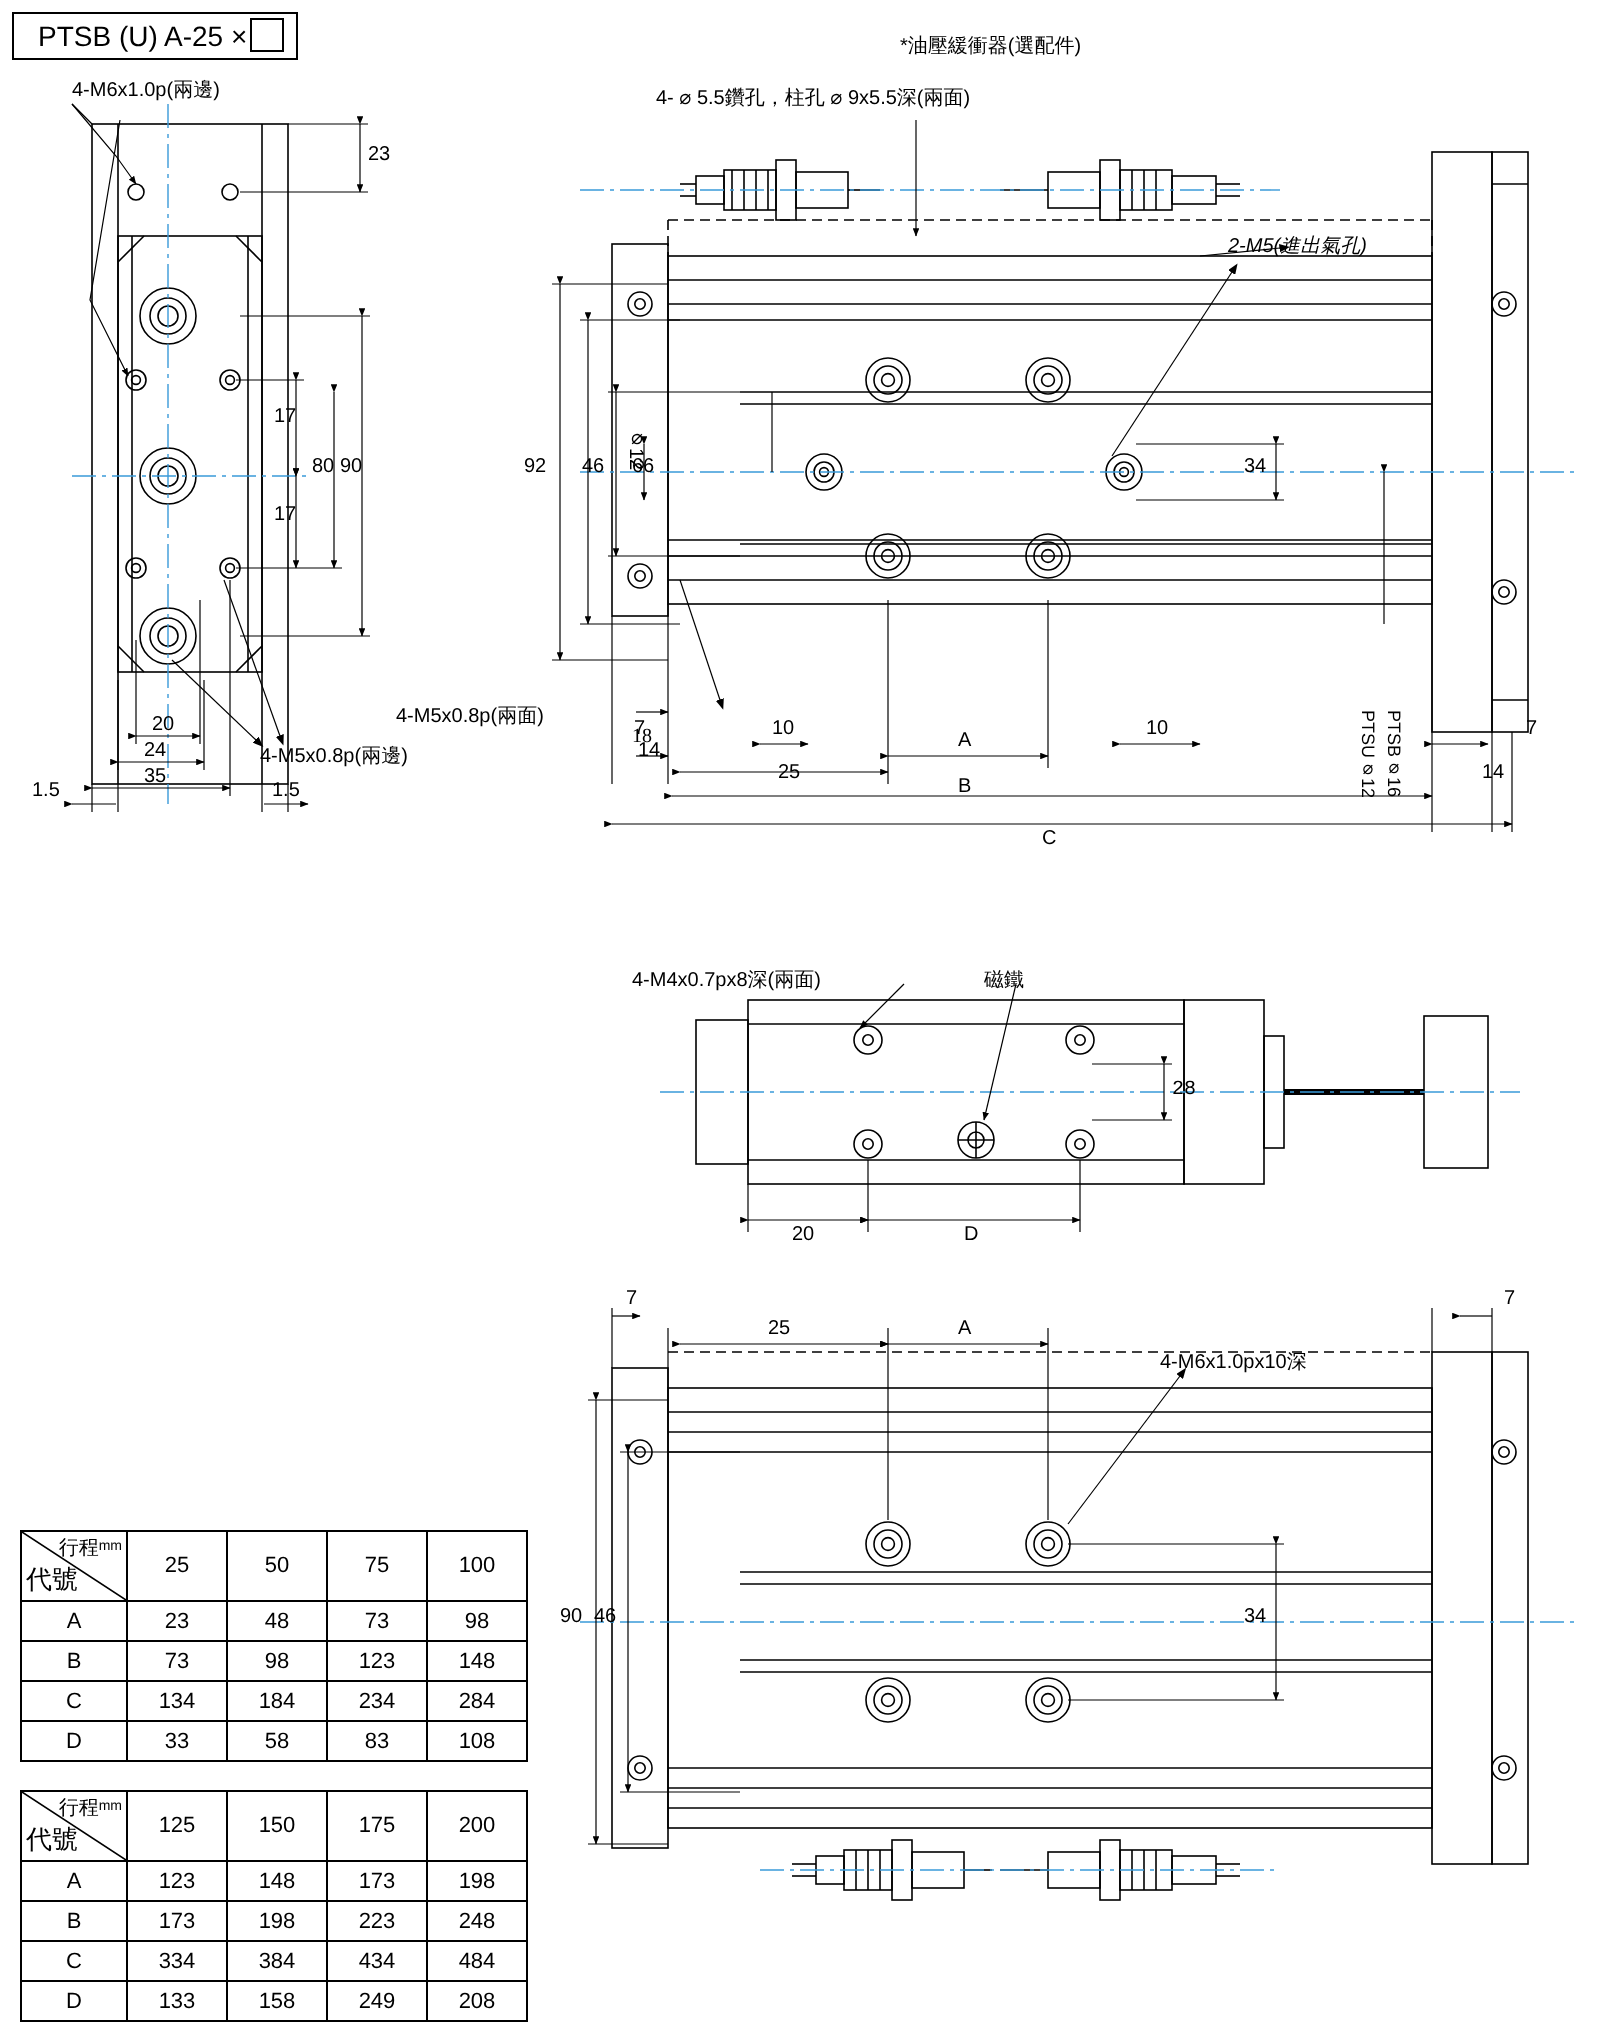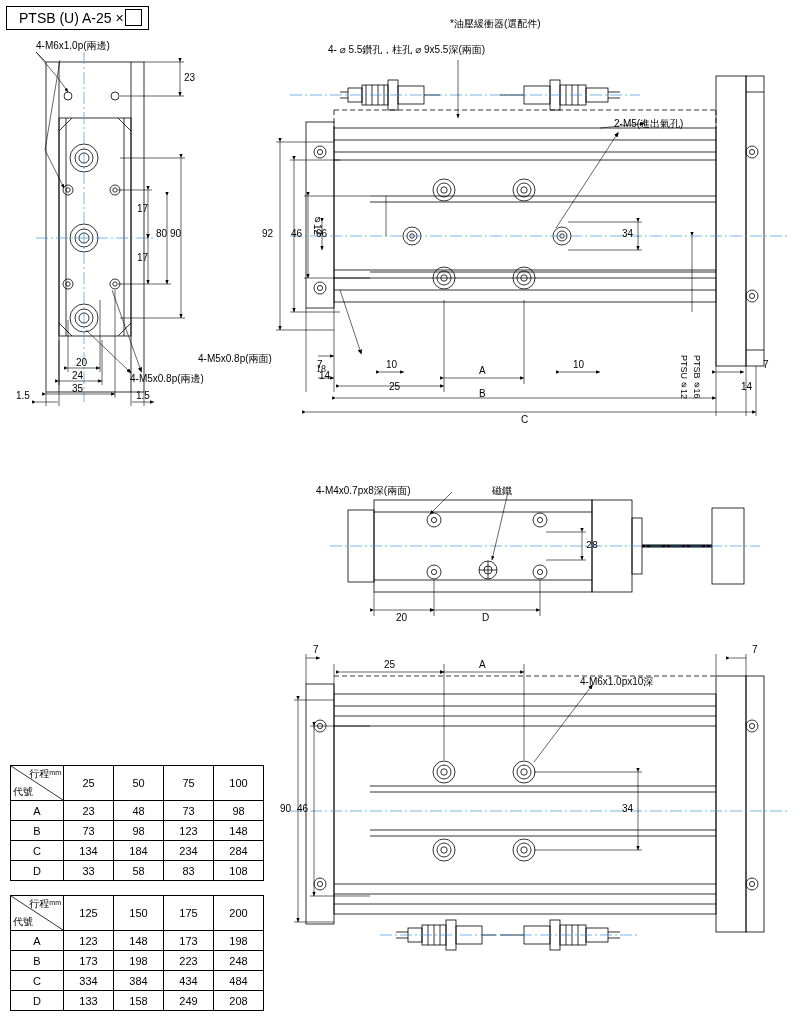--- a/index.html
+++ b/index.html
@@ -72,21 +72,21 @@
   }
   .corner .top {
     position: absolute;
     right: 2px; top: 1px;
     font-size: 10px;
   }
   .corner .top .mm { font-size: 7px; vertical-align: 2px; }
   .corner .bot {
     position: absolute;
     left: 2px; bottom: 1px;
-    font-size: 10px;
+    font-size: 13px;
   }
   .corner .slash {
     position: absolute;
     left: 0; top: 0;
     width: 100%; height: 100%;
   }
 </style>
 </head>
 <body>
 
@@ -471,21 +471,21 @@
 <div class="lbl" style="left:156px; top:228px;">80</div>
 <div class="lbl" style="left:170px; top:228px;">90</div>
 <div class="lbl" style="left:76px; top:357px;">20</div>
 <div class="lbl" style="left:72px; top:370px;">24</div>
 <div class="lbl" style="left:72px; top:383px;">35</div>
 <div class="lbl" style="left:16px; top:390px;">1.5</div>
 <div class="lbl" style="left:136px; top:390px;">1.5</div>
 
 <div class="lbl" style="left:450px; top:18px;">*油壓緩衝器(選配件)</div>
 <div class="lbl" style="left:285px; top:44px;margin-left:43px;">4- ⌀ 5.5鑽孔，柱孔 ⌀ 9x5.5深(兩面)</div>
-<div class="lbl" style="left:614px; top:118px;">2-M5(進出氣孔)</div>
+<div class="lbl" style="left:614px; top:118px;font-style:italic;">2-M5(進出氣孔)</div>
 <div class="lbl" style="left:198px; top:353px;">4-M5x0.8p(兩面)</div>
 
 <div class="lbl" style="left:262px; top:228px;">92</div>
 <div class="lbl" style="left:277px; top:228px;margin-left:39px;">66</div>
 <div class="lbl" style="left:291px; top:228px;">46</div>
 <div class="lbl vert" style="left:312px; top:213px;">⌀12</div>
 <div class="lbl" style="left:622px; top:228px;">34</div>
 <div class="lbl" style="left:317px; top:359px;">7</div>
 <div class="lbl" style="left:386px; top:359px;">10</div>
 <div class="lbl" style="left:389px; top:381px;">25</div>

